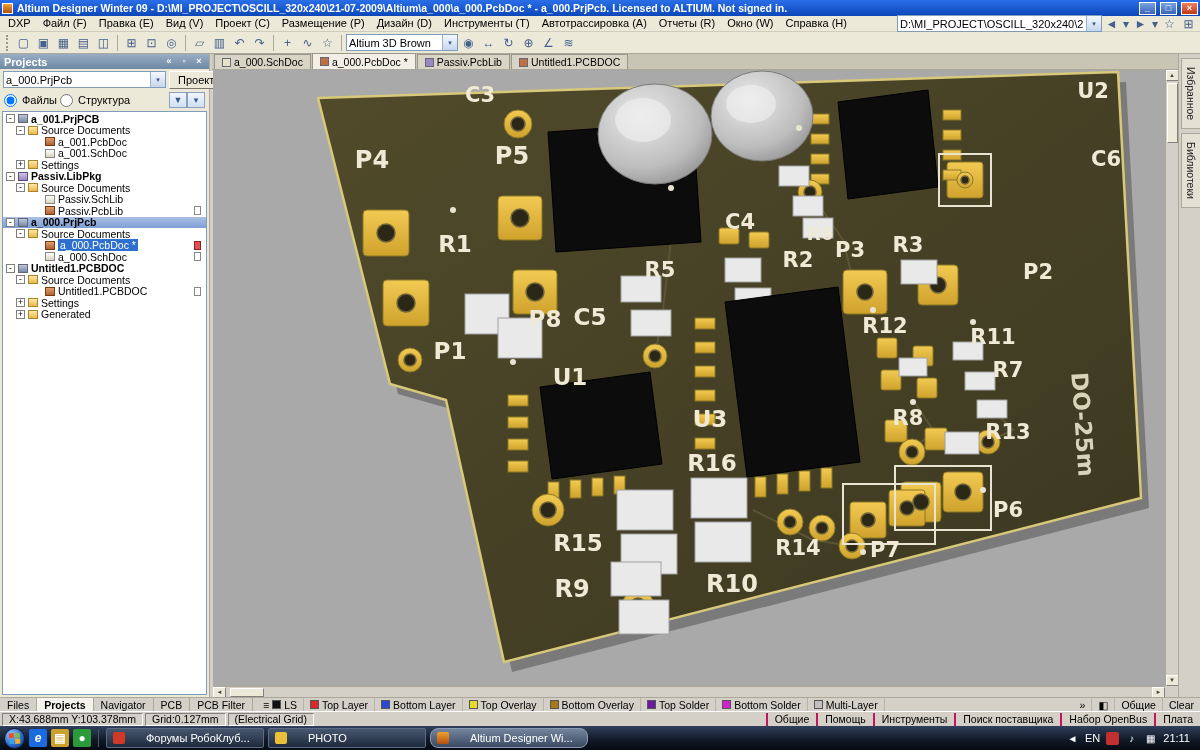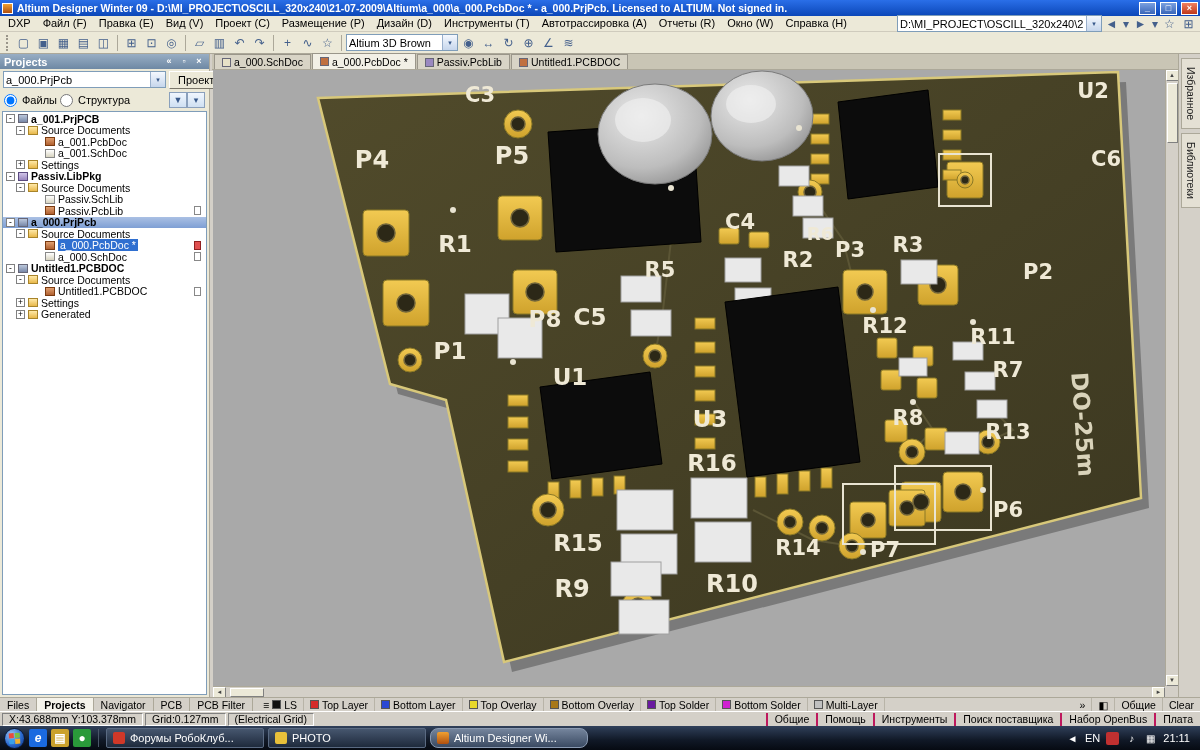--- a/index.html
+++ b/index.html
@@ -114,21 +114,21 @@
   
   .taskbar{left:0;top:726px;width:1200px;height:24px;background:linear-gradient(#30405a,#101826 60%,#060a12);
            display:flex;align-items:center;padding:0 4px;gap:4px;}
   .orb{width:21px;height:21px;border-radius:50%;flex:none;border:1px solid #0a1a3a;
        background:radial-gradient(circle at 35% 30%,#9ecbf5,#2a6ad0 55%,#0a2a70);display:flex;align-items:center;justify-content:center;}
   .flag{display:grid;grid-template-columns:5px 5px;grid-template-rows:5px 5px;gap:1px;transform:rotate(-4deg);}
   .flag i{display:block;} 
   .qicon{width:18px;height:18px;border-radius:2px;display:flex;align-items:center;justify-content:center;
          color:#fff;font-size:12px;font-weight:bold;flex:none;}
   .tbtn{height:20px;border-radius:2px;background:linear-gradient(#46566e,#1e2a3c);border:1px solid #5a6a82;
-        color:#fff;display:flex;align-items:center;gap:5px;padding:0 6px;width:158px;white-space:nowrap;
+        color:#fff;display:flex;align-items:center;gap:21px;padding:0 6px;width:158px;white-space:nowrap;
         overflow:hidden;font-size:11px;flex:none;}
   .tbtn.active{background:linear-gradient(#74849c,#3a4a62);border-color:#8a9ab2;border-radius:8px;}
   .tbico{width:12px;height:12px;flex:none;border-radius:2px;}
   .tray{margin-left:auto;display:flex;align-items:center;gap:6px;color:#fff;padding-right:6px;}
   .trico{width:13px;height:13px;display:flex;align-items:center;justify-content:center;font-size:10px;border-radius:2px;}
 </style>
 </head>
 <body>
 
 <div class="root">

